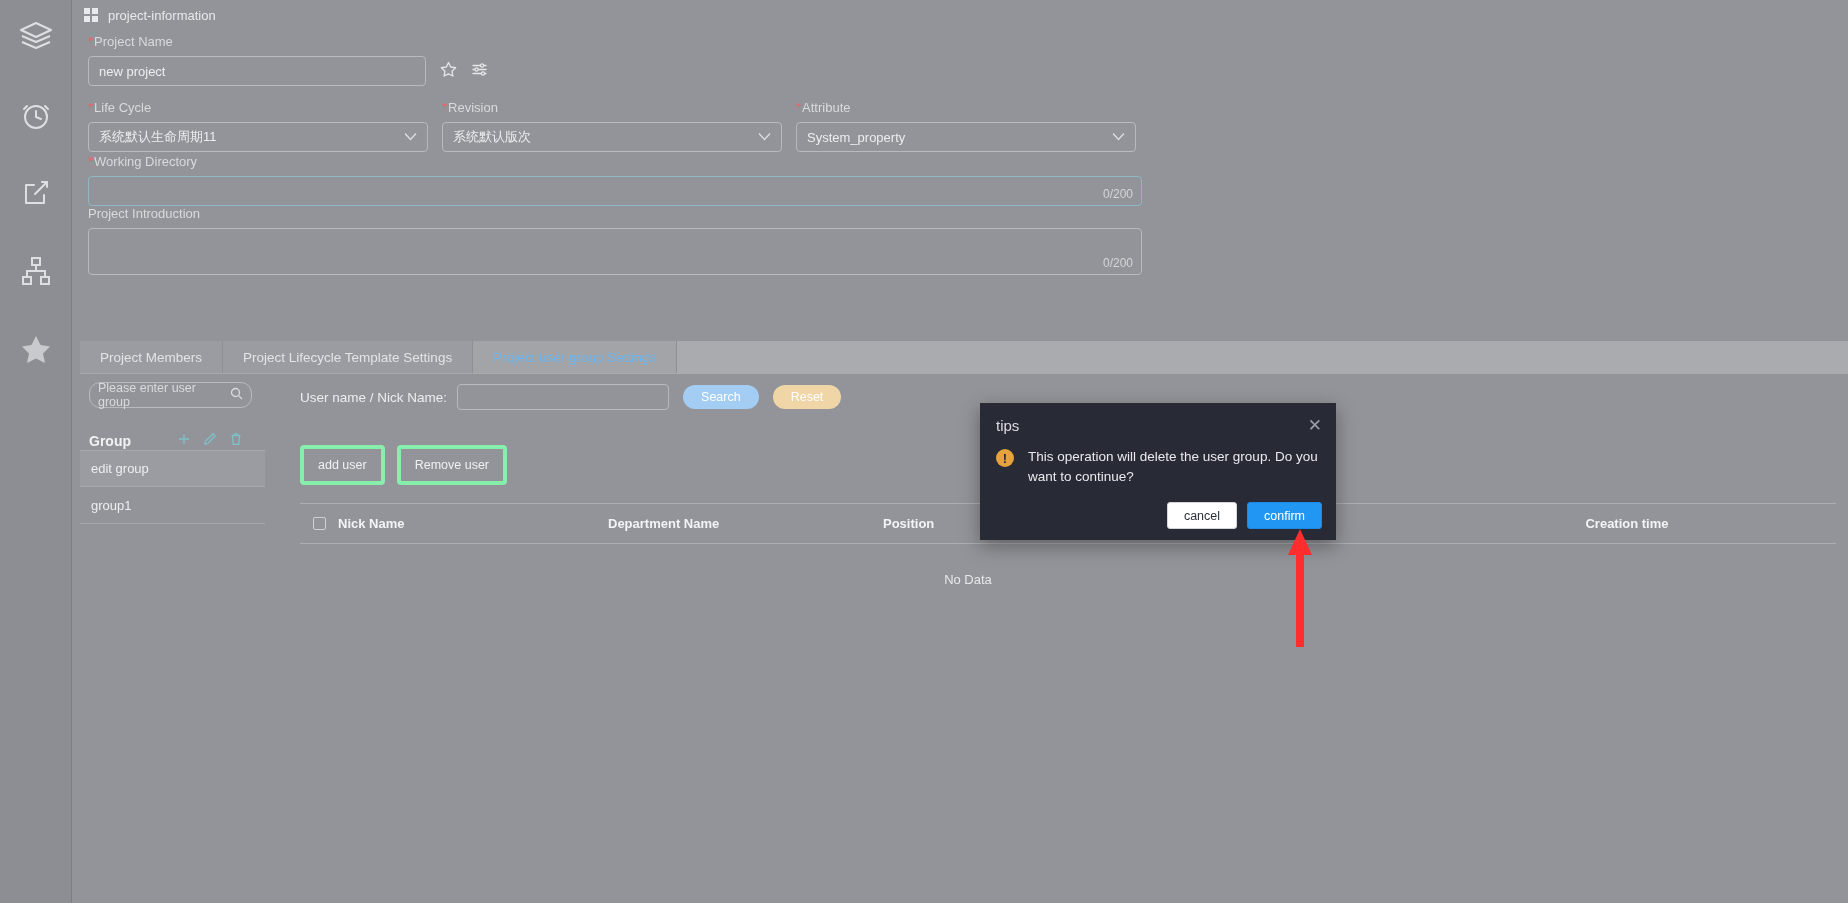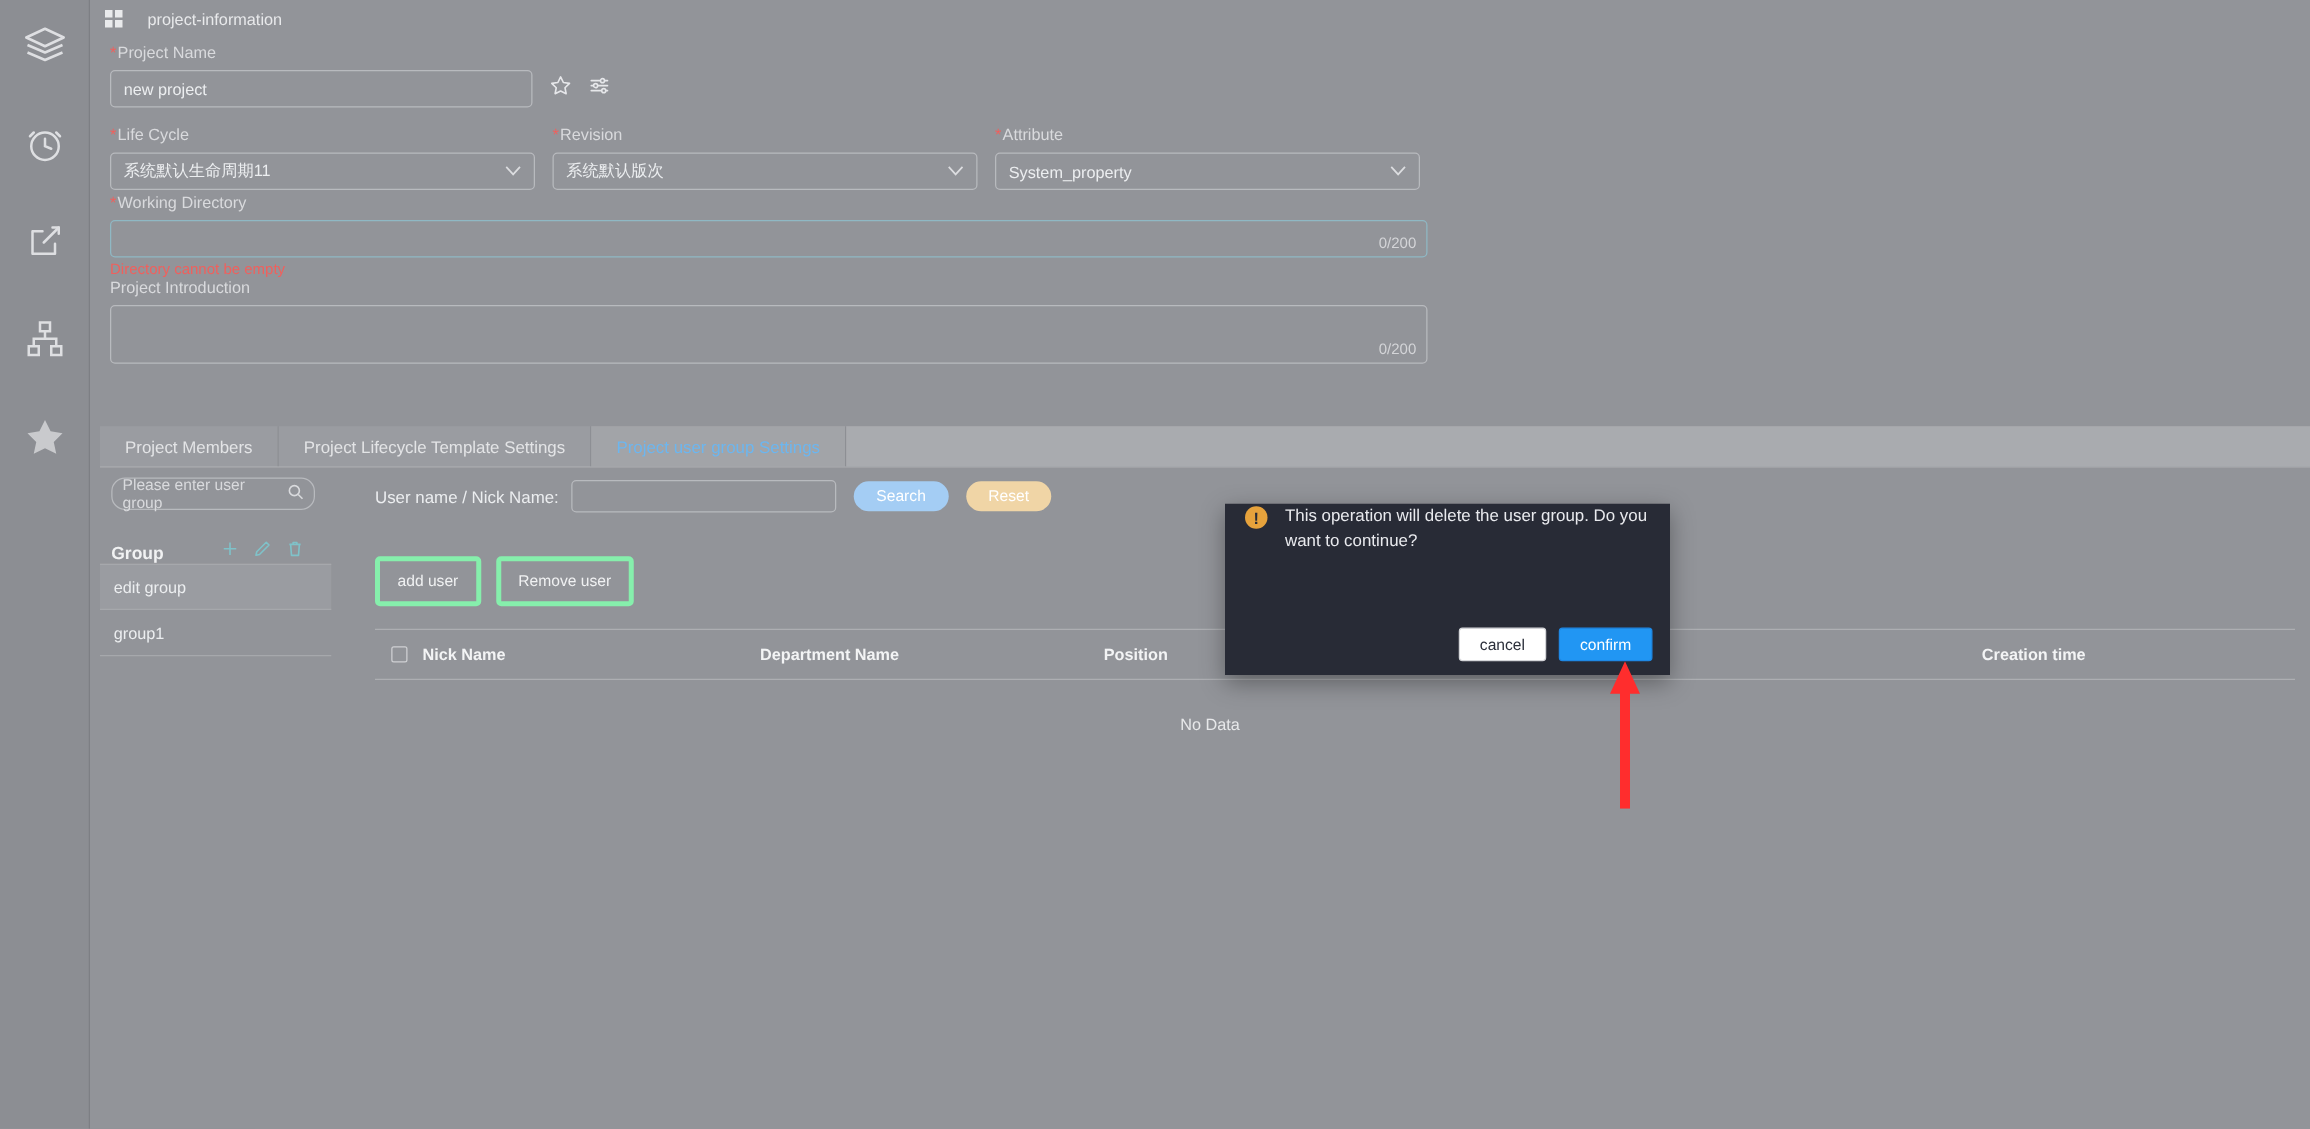--- a/index.html
+++ b/index.html
@@ -26,21 +26,21 @@
   #rail svg { display: block; }
 
   
   #page {
     position: absolute; left: 72px; top: 0; right: 0; bottom: 0;
     background: #929499;
   }
 
   
   #crumb {
-    display: flex; align-items: center; gap: 20px;
+    display: flex; align-items: center; gap: 10px;
     padding: 4px 0 0 12px; height: 26px;
   }
   #crumb .gridicon { width: 14px; height: 14px; position: relative; }
   #crumb .gridicon i {
     position: absolute; width: 6px; height: 6px; background: #e9eaec; display:block;
   }
   #crumb .gridicon i:nth-child(1){left:0;top:0;}
   #crumb .gridicon i:nth-child(2){left:8px;top:0;}
   #crumb .gridicon i:nth-child(3){left:0;top:8px;}
   #crumb .gridicon i:nth-child(4){left:8px;top:8px;}
@@ -318,21 +318,20 @@
       </div>
     </div>
 
     <div style="margin-top:2px;width:1054px;">
       <label class="flabel">
         <span class="req">*</span><span>Working Directory</span>
       </label>
       <div class="tarea focusy" style="height:30px;border-color:#8fb8c4;">
         <span class="cnt">0/200</span>
       </div>
-      <div class="errtx">Directory cannot be empty</div>
     </div>
 
     <div style="margin-top:0px;width:1054px;">
       <label class="flabel">
         <span>Project Introduction</span>
       </label>
       <div class="tarea" style="height:47px;">
         <span class="cnt">0/200</span>
       </div>
     </div>
@@ -410,20 +409,24 @@
         <span class="th3">Position</span>
         <span class="th4"></span>
         <span class="th5">Creation time</span>
       </div>
       <div id="nodata">No Data</div>
     </div>
   </div>
 
   <div id="mask">
     <div id="dlg">
+      <div class="dhead">
+        <span class="dtitle">tips</span>
+        <span class="dclose">✕</span>
+      </div>
       <div class="dbody">
         <span class="warn">!</span>
         <span class="dmsg">This operation will delete the user group. Do you want to continue?</span>
       </div>
       <div class="dfoot">
         <button class="dbtn cancel">cancel</button>
         <button class="dbtn confirm">confirm</button>
       </div>
     </div>
   </div>

